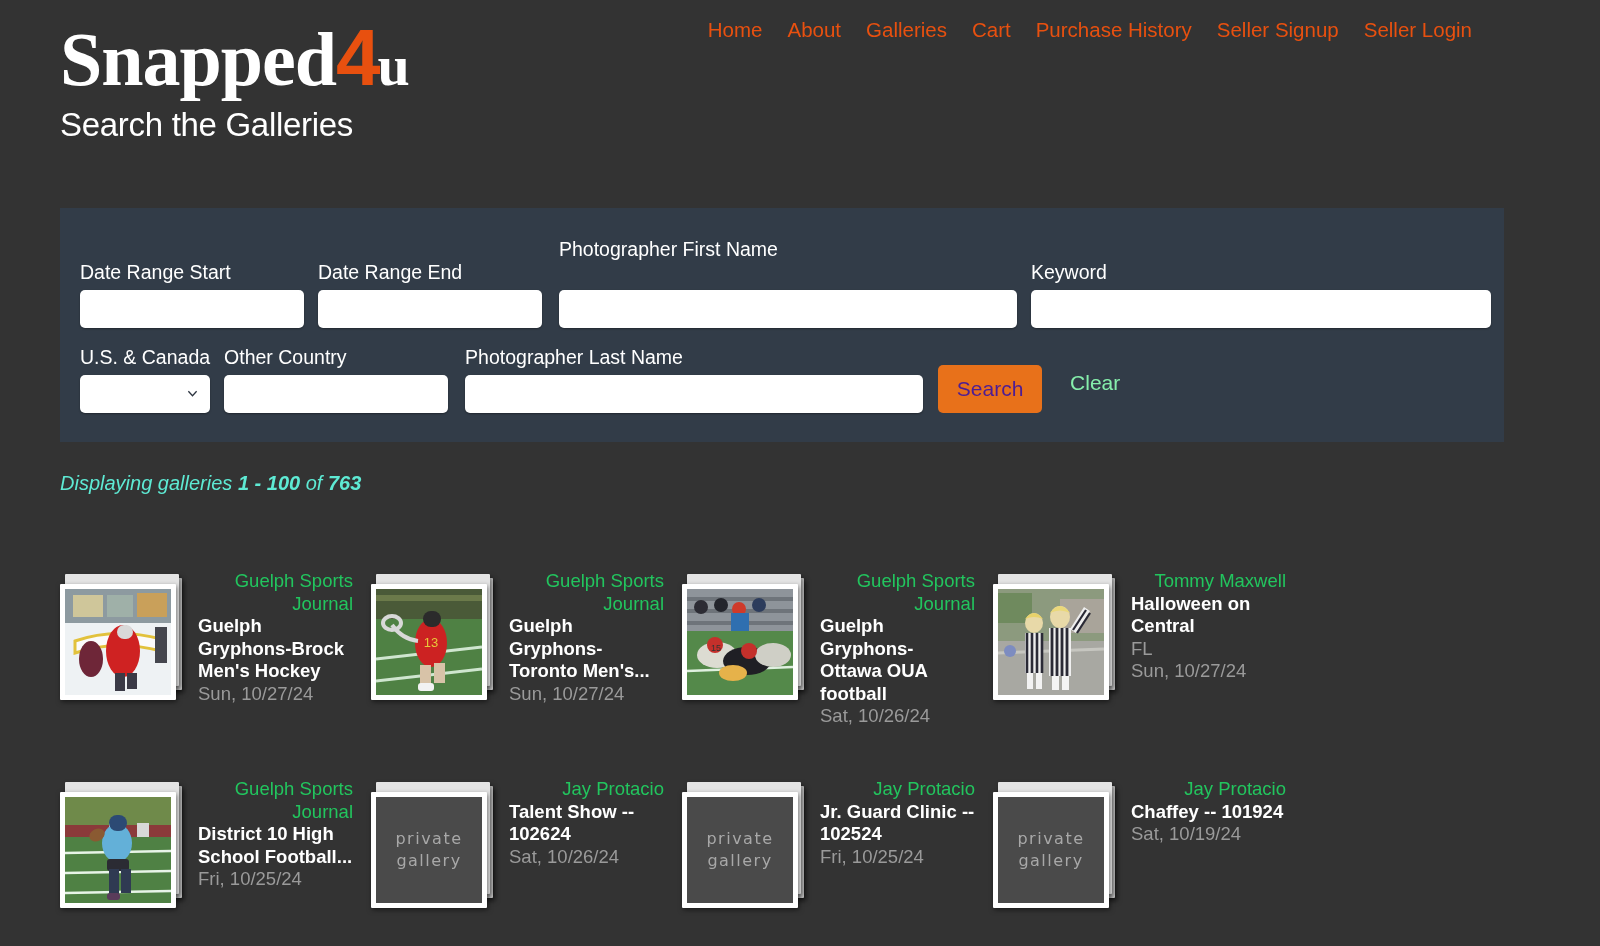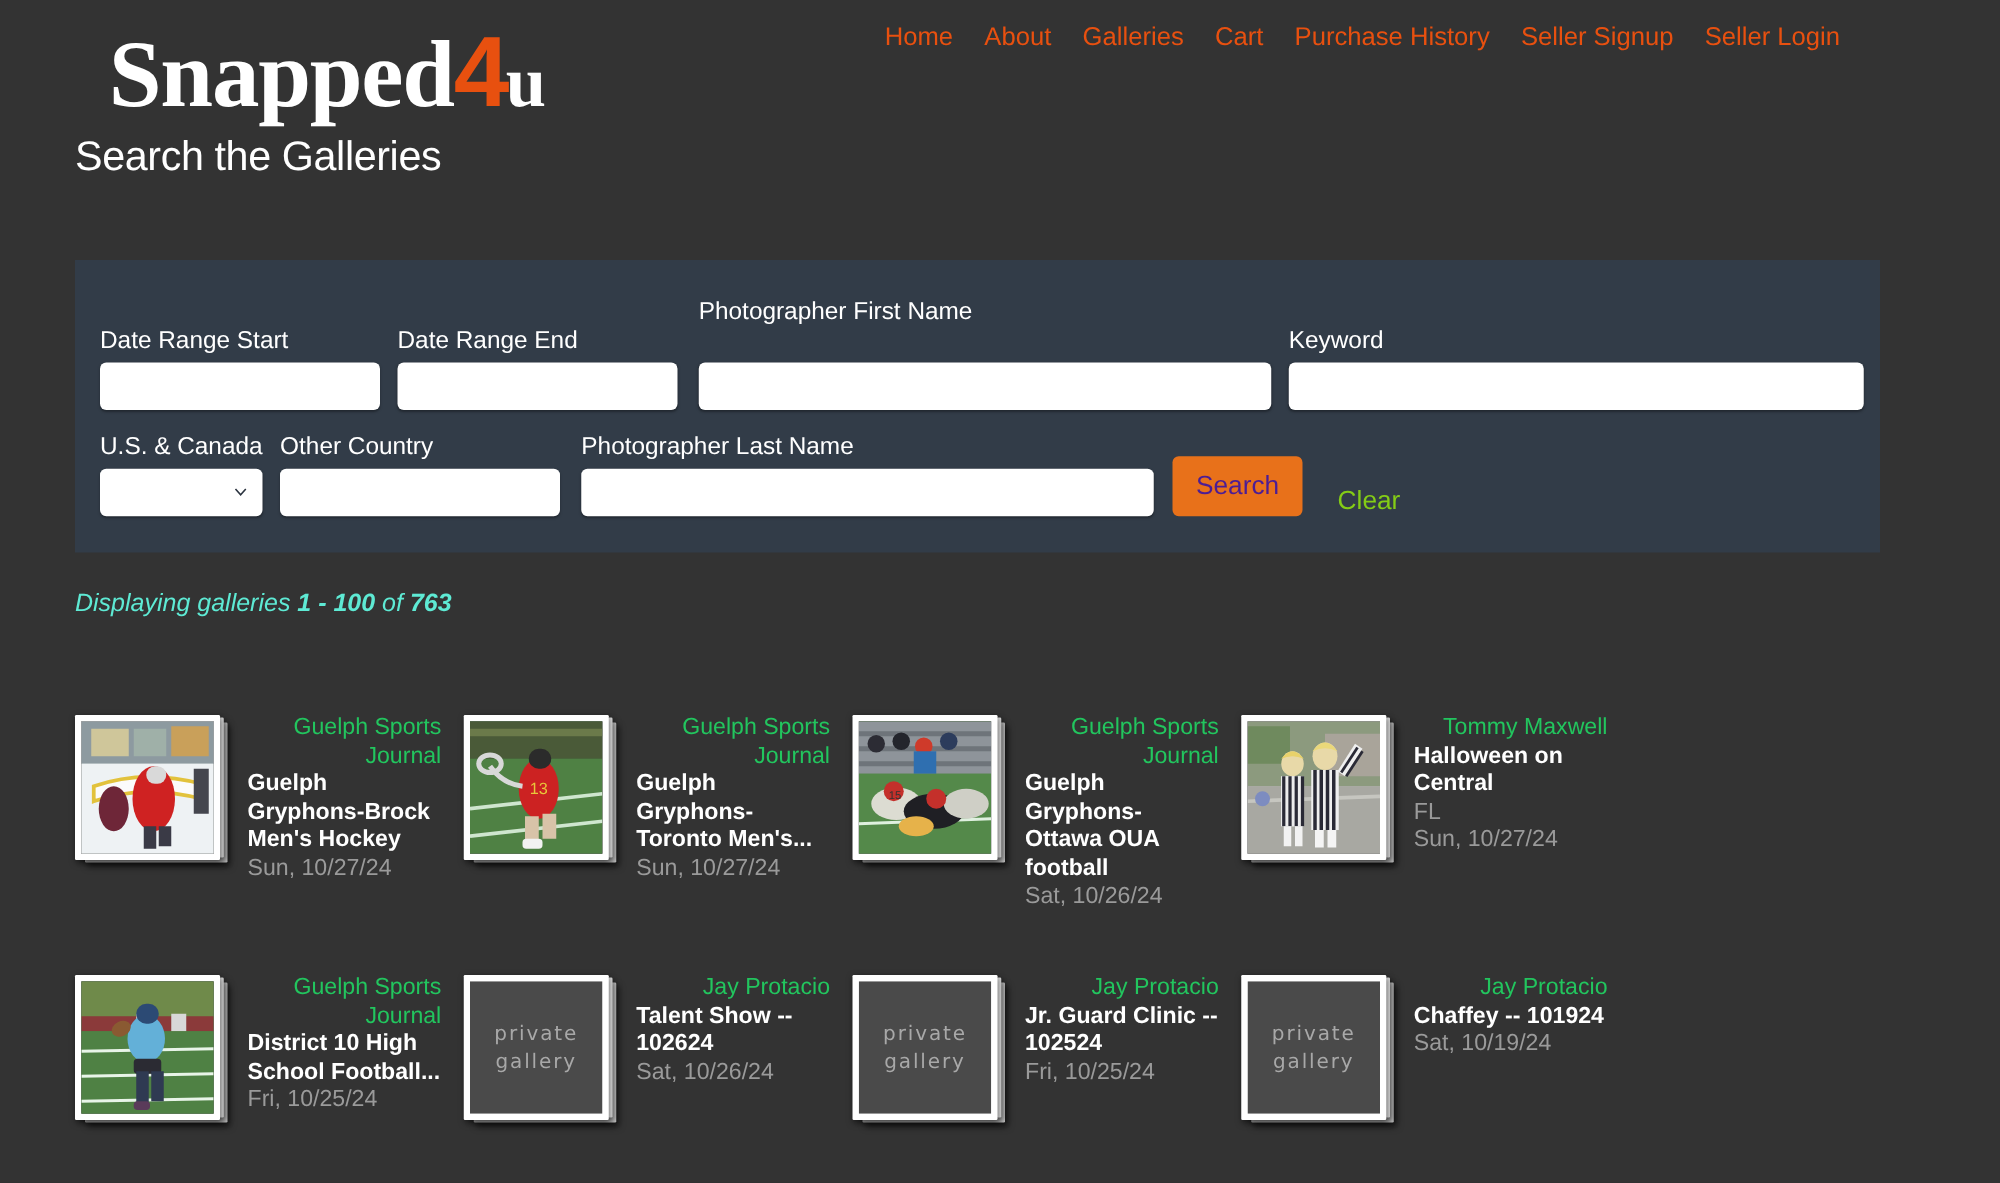--- a/index.html
+++ b/index.html
@@ -9,21 +9,21 @@
     width: 1600px; height: 946px;
     background: #333333;
     font-family: "Liberation Sans", sans-serif;
     overflow: hidden;
   }
   .page { width: 1600px; height: 946px; position: relative; background: #333333; }
 
   
   .header {
     display: flex; align-items: flex-start;
-    padding: 18px 128px 0 87px;
+    padding: 18px 128px 0 60px;
     justify-content: space-between;
   }
   .logo {
     font-family: "Liberation Serif", serif;
     font-weight: bold;
     font-size: 76px;
     line-height: 1;
     color: #ffffff;
     letter-spacing: -1px;
     white-space: nowrap;
@@ -123,25 +123,25 @@
     border: none;
     border-radius: 5px;
     color: #4c1d95;
     font-size: 21px;
     font-family: "Liberation Sans", sans-serif;
     width: 104px; height: 48px;
     cursor: pointer;
     margin-left: 15px;
   }
   .clear-link {
-    color: #84cc16;
+    color: #86efac;
     font-size: 21px;
     text-decoration: none;
     margin-left: 28px;
-    margin-bottom: 0;
+    margin-bottom: 18px;
     align-self: flex-end;
   }
 
   
   .results-count {
     position: absolute;
     left: 60px; top: 472px;
     color: #5eead4;
     font-style: italic;
     font-size: 20px;
@@ -180,21 +180,21 @@
     left: 8px; top: 10px; width: 114px; height: 112px;
     background: #cfcfcf;
     box-shadow: 2px 3px 5px rgba(0,0,0,.55);
   }
   .thumb-stack .s2 {
     left: 5px; top: 6px; width: 114px; height: 112px;
     background: #e4e4e4;
     box-shadow: 2px 3px 5px rgba(0,0,0,.5);
   }
   .thumb-stack .s1 {
-    left: 0; top: 4px; width: 116px; height: 116px;
+    left: 0; top: 16px; width: 116px; height: 116px;
     background: #ffffff;
     box-shadow: 1px 2px 5px rgba(0,0,0,.5);
     padding: 5px;
   }
   .thumb-img {
     width: 106px; height: 106px;
     display: block;
     overflow: hidden;
     position: relative;
     background: #444;

